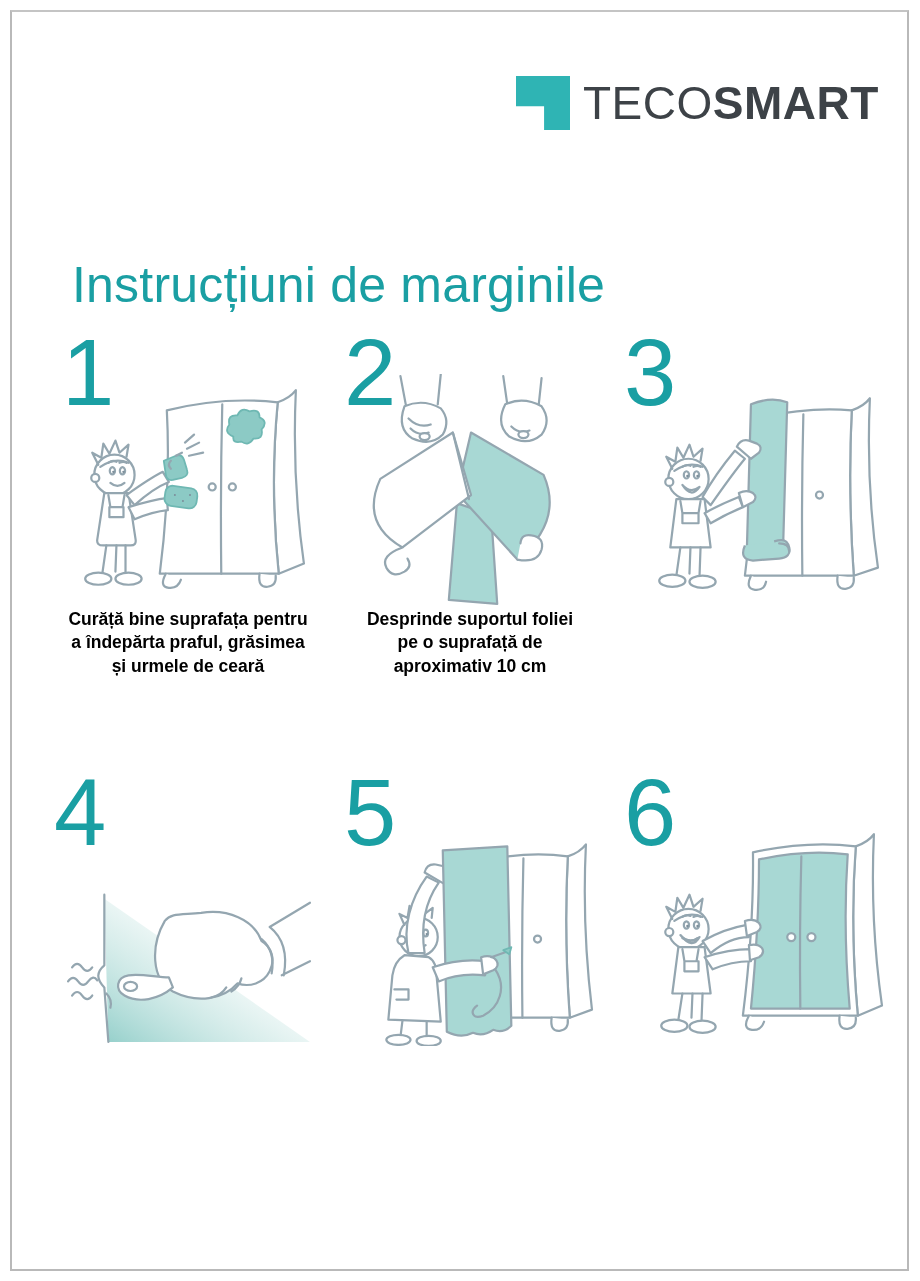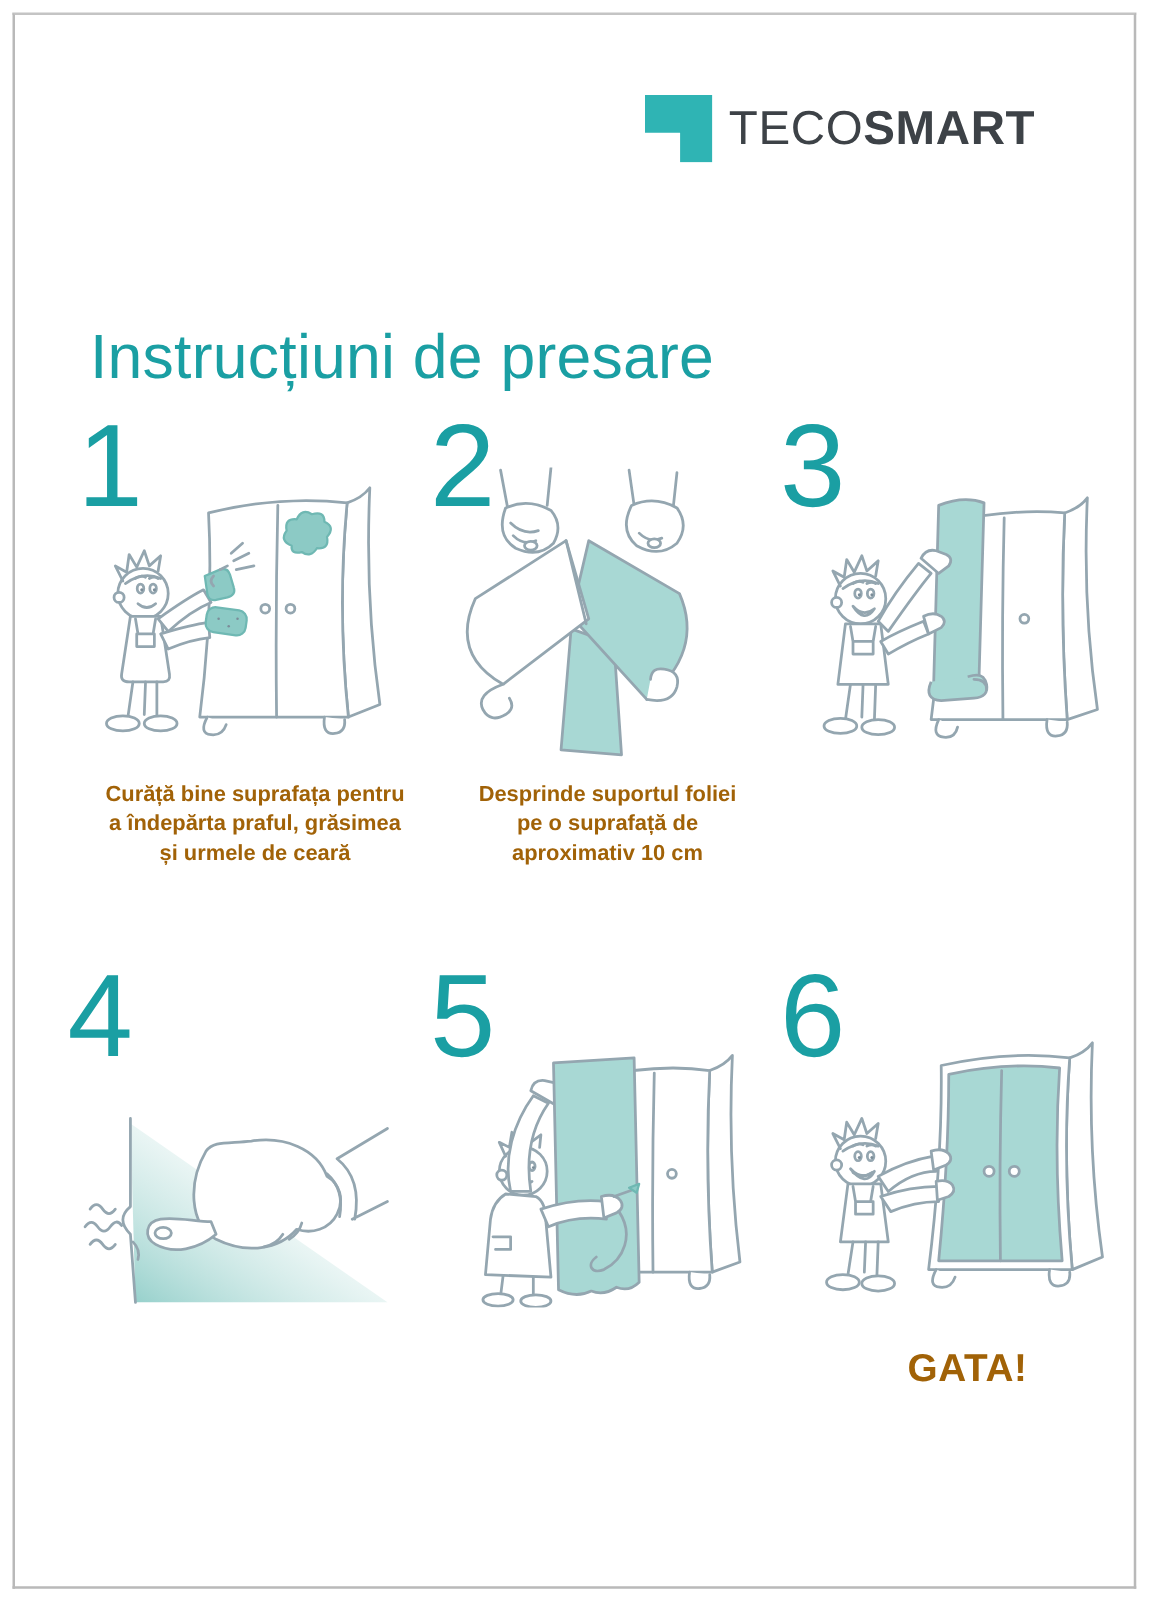--- a/index.html
+++ b/index.html
@@ -2,59 +2,59 @@
 <html><head>
 <meta charset="utf-8">
 <style>
   html,body{margin:0;padding:0;background:#ffffff;}
   body{width:920px;height:1281px;position:relative;font-family:"Liberation Sans",sans-serif;overflow:hidden;}
   .page-border{position:absolute;left:10px;top:10px;width:899px;height:1261px;border:2px solid #b9b9b9;border-top-color:#c4c4c4;box-sizing:border-box;pointer-events:none;}
   
   .logo{position:absolute;top:76px;left:516px;display:flex;align-items:center;}
   .logo-mark{width:54px;height:54px;background:#2fb4b4;margin-right:13px;
     clip-path:polygon(0 0,100% 0,100% 100%,52% 100%,52% 56%,0 56%);}
-  .logo-text{font-size:38px;color:#3d4247;letter-spacing:0.5px;line-height:54px;}
+  .logo-text{font-size:46px;color:#3d4247;letter-spacing:0.5px;line-height:54px;}
   .logo-teco{font-weight:400;}
   .logo-smart{font-weight:700;}
   
   .title{position:absolute;left:72px;top:222px;font-size:50px;font-weight:400;color:#1a9fa3;letter-spacing:0.2px;}
   
   .step{position:absolute;width:280px;height:380px;}
   .s1{left:48px;top:332px;}
   .s2{left:330px;top:332px;}
   .s3{left:610px;top:332px;width:296px;}
   .s4{left:40px;top:772px;width:296px;}
   .s5{left:330px;top:772px;}
   .s6{left:610px;top:772px;width:296px;}
   .step-number{position:absolute;left:14px;top:-6px;font-size:94px;line-height:1;color:#1a9fa3;font-weight:400;}
   .step-art{position:absolute;left:50%;top:42px;transform:translateX(-50%);width:252px;height:232px;}
   .step-art svg{width:100%;height:100%;display:block;}
-  .step-caption{position:absolute;top:276px;left:0;width:100%;margin:16px;text-align:center;
-    font-size:17.5px;font-weight:700;color:#a16207;line-height:1.34;white-space:pre-line;}
+  .step-caption{position:absolute;top:276px;left:0;width:100%;margin:0;text-align:center;
+    font-size:17.5px;font-weight:700;color:#000000;line-height:1.34;white-space:pre-line;}
   .done-caption{font-size:31px;top:286px;letter-spacing:0.5px;}
   
   svg .ln{fill:none;stroke:#94a6b0;stroke-width:2.2;stroke-linecap:round;stroke-linejoin:round;}
   svg .wh{fill:#ffffff;stroke:#94a6b0;stroke-width:2.2;stroke-linecap:round;stroke-linejoin:round;}
   svg .tl{fill:#a8d8d4;stroke:#94a6b0;stroke-width:2.2;stroke-linejoin:round;}
   svg .tl2{fill:#8ccac5;stroke:#6fb8b3;stroke-width:1.8;stroke-linejoin:round;}
   svg .dot{fill:#7b8d99;stroke:none;}
 </style>
 </head>
 <body>
 
 <div class="page-border"></div>
 
 <header class="logo">
   <div class="logo-mark"></div>
   <div class="logo-text">
     <span class="logo-teco">TECO</span><span class="logo-smart">SMART</span>
   </div>
 </header>
 
-<h1 class="title">Instrucțiuni de presare</h1>
+<h1 class="title">Instrucțiuni de marginile</h1>
 
 <section class="step s1">
   <div class="step-number">1</div>
   <div class="step-art">
     <svg viewBox="0 0 250 230">
       <path class="wh" d="M214,28 Q226,24 232,16 Q228,104 240,188 L215,198 Q206,112 214,28 Z"></path>
       <path class="wh" d="M104,36 Q160,22 214,28 Q206,112 215,198 L97,198 Q108,112 104,36 Z"></path>
       <path class="ln" d="M159,30 Q157,112 158,198"></path>
       <circle class="ln" cx="149" cy="112" r="3.5"></circle>
         <circle class="ln" cx="169" cy="112" r="3.5"></circle>
@@ -238,14 +238,13 @@
       <path class="ln" d="M50,134 l2,12 M66,134 l-2,12 M52,146 h14 v10 h-14 z"></path>
       <path class="ln" d="M50,178 l-4,26 M70,178 l-1,26 M60,178 l-1,24"></path>
       <ellipse class="wh" cx="42" cy="210" rx="13" ry="6"></ellipse>
         <ellipse class="wh" cx="70" cy="211" rx="13" ry="6"></ellipse>
       <path class="wh" d="M70,126 C 88,116 102,112 114,110 L116,122 C 104,122 92,126 78,138 Z"></path>
       <path class="wh" d="M112,106 q9,-3 14,2 q4,5 -2,9 l-10,4 Z"></path>
       <path class="wh" d="M72,142 C 90,136 104,134 118,134 L118,146 C 106,146 94,148 80,154 Z"></path>
       <path class="wh" d="M116,130 q9,-2 13,3 q3,5 -3,9 l-9,3 Z"></path>
     </svg>
   </div>
-  <p class="step-caption done-caption">GATA!</p>
 </section>
 
 </body></html>

